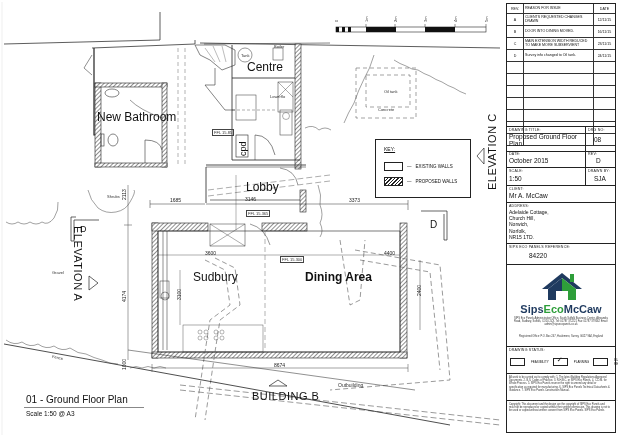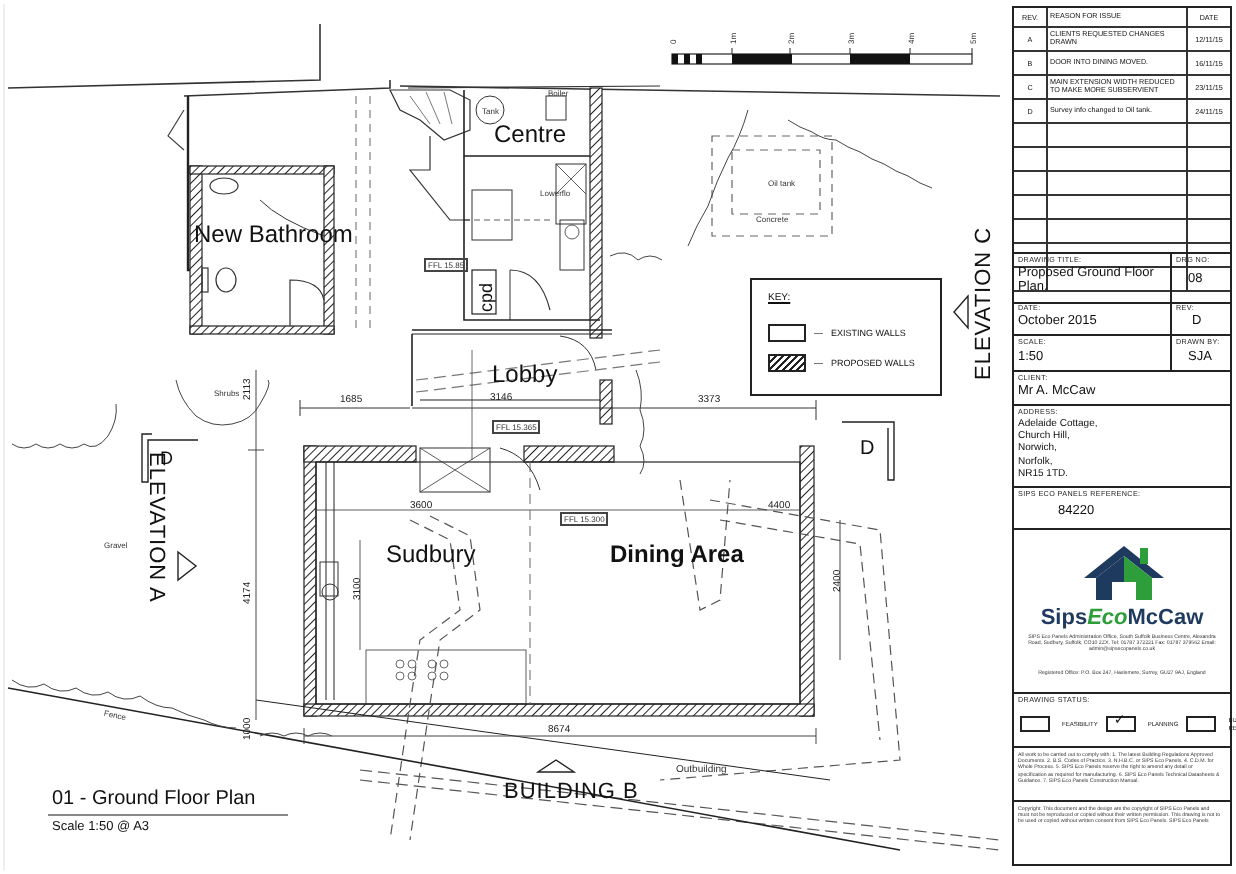--- a/index.html
+++ b/index.html
@@ -366,21 +366,21 @@
   </div>
 
   <div class="tb-row" style="top:261px;height:81px;">
     <svg style="position:absolute;left:33px;top:6px;" width="44" height="30" viewBox="0 0 44 30">
       <polygon points="22,2 2,18 8,18 22,7 36,18 42,18" fill="#1f3a5f"></polygon>
       <polygon points="22,7 36,18 36,29 28,29 28,20 22,20" fill="#2e9e3a"></polygon>
       <polygon points="22,7 8,18 8,29 16,29 16,20 22,20" fill="#1f3a5f"></polygon>
       <rect x="30" y="3" width="4" height="8" fill="#2e9e3a"></rect>
     </svg>
     <div class="logo-text" style="top:38px;">
-      <span style="color:#1f3a5f;">Sips</span><span style="color:#2e9e3a;font-style:italic;">Eco</span><span style="color:#1f3a5f;">McCaw</span>
+      <span style="color:#1f3a5f;">Sips</span><span style="color:#2e9e3a;">Eco</span><span style="color:#1f3a5f;">McCaw</span>
     </div>
     <div class="small-print" style="top:52px;">SIPS Eco Panels Administration Office, South Suffolk Business Centre, Alexandra Road, Sudbury, Suffolk, CO10 2ZX. Tel: 01787 372221 Fax: 01787 379562 Email: admin@sipsecopanels.co.uk</div>
     <div class="small-print" style="top:70px;">Registered Office: P.O. Box 247, Haslemere, Surrey, GU27 9AJ, England</div>
   </div>
 
   <div class="tb-row" style="top:343px;height:26px;">
     <div class="lbl">DRAWING STATUS:</div>
     <div class="status-row">
       <span class="cb"></span>
         <span>FEASIBILITY</span>

